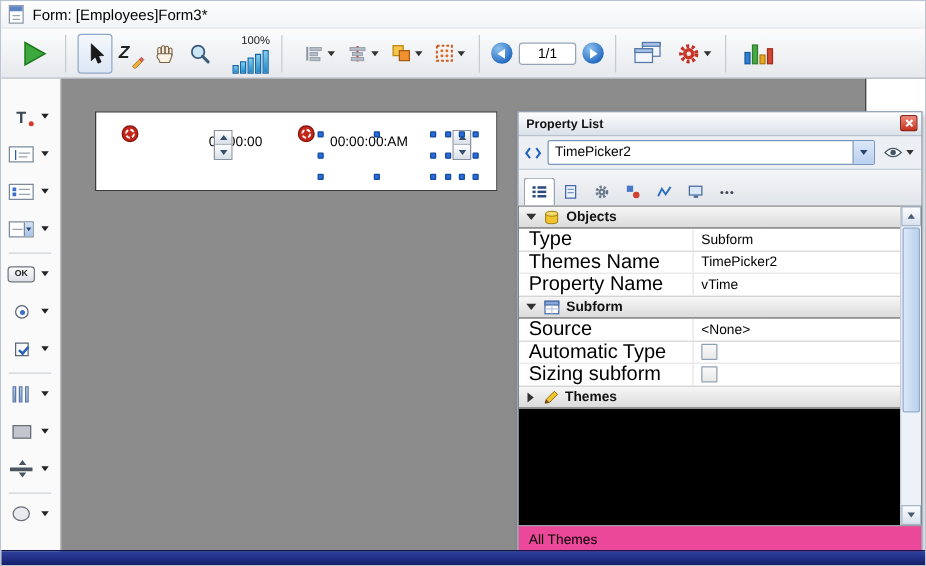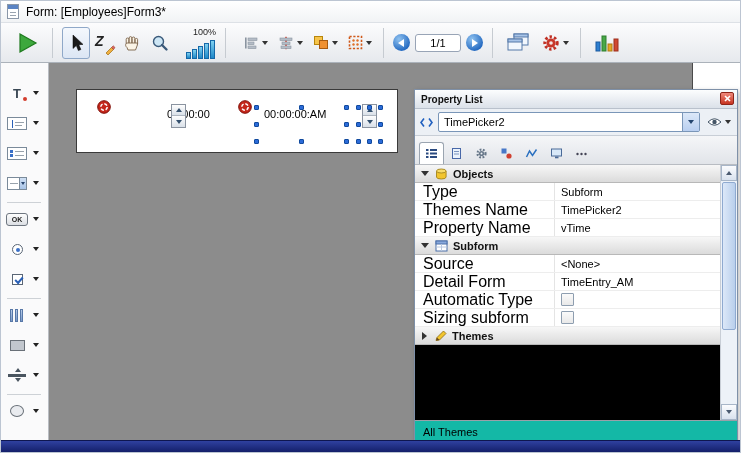--- a/index.html
+++ b/index.html
@@ -116,21 +116,21 @@
   .exp-closed { width:0; height:0; border-top:4px solid transparent; border-bottom:4px solid transparent; border-left:5px solid #333; margin-right:6px; margin-left:1px; flex:none; }
   .sec-icon { width:14px; height:12px; margin-right:5px; display:flex; align-items:center; justify-content:center; flex:none; }
   .pg-scroll { position:absolute; right:0; top:0; width:17px; height:100%; background:#EDF2F8; border-left:1px solid #C8CED6; }
   .sb-btn { position:absolute; left:0; width:100%; height:16px; background:linear-gradient(#FBFCFE,#D9E2EE); border:1px solid #A8B6C8;
     display:flex; align-items:center; justify-content:center; }
   .sb-up { top:0; } .sb-down { bottom:0; }
   .sb-tri-up { width:0; height:0; border-left:3.5px solid transparent; border-right:3.5px solid transparent; border-bottom:4.5px solid #4A5A70; }
   .sb-tri-down { width:0; height:0; border-left:3.5px solid transparent; border-right:3.5px solid transparent; border-top:4.5px solid #4A5A70; }
   .sb-thumb { position:absolute; left:1px; top:17px; width:14px; height:148px; background:linear-gradient(90deg,#DCE8F8,#B9CFEC);
     border:1px solid #8FAAD0; border-radius:2px; }
-  .pp-footer { height:23px; background:#14b8a6; border-top:1px solid #9AA0A8; display:flex; align-items:center; padding-left:8px; }
+  .pp-footer { height:23px; background:#ec4899; border-top:1px solid #9AA0A8; display:flex; align-items:center; padding-left:8px; }
   .pp-footer-text { font-size:11px; color:#000; }
 
   
   .bottom-bar { position:absolute; left:0; bottom:0; width:100%; height:12px; background:linear-gradient(#2F41A0,#141F6A); border-top:1px solid #0E1650; }
 </style>
 </head>
 <body>
 
 <div class="window">
 
@@ -523,24 +523,20 @@
                 <line x1="6.5" y1="4" x2="6.5" y2="11" stroke="#B8C8E0"></line>
               </svg>
           </span>
           <span>Subform</span>
         </div>
         <div class="pg-row">
           <span class="pg-label">Source</span>
           <span class="pg-value">&lt;None&gt;</span>
         </div>
         <div class="pg-row">
-          <span class="pg-label">Detail Form</span>
-          <span class="pg-value">TimeEntry_AM</span>
-        </div>
-        <div class="pg-row">
           <span class="pg-label">Automatic Type</span>
           <span class="pg-checkbox"></span>
         </div>
         <div class="pg-row">
           <span class="pg-label">Sizing subform</span>
           <span class="pg-checkbox"></span>
         </div>
         <div class="pg-section">
           <span class="exp-closed"></span>
           <span class="sec-icon">

